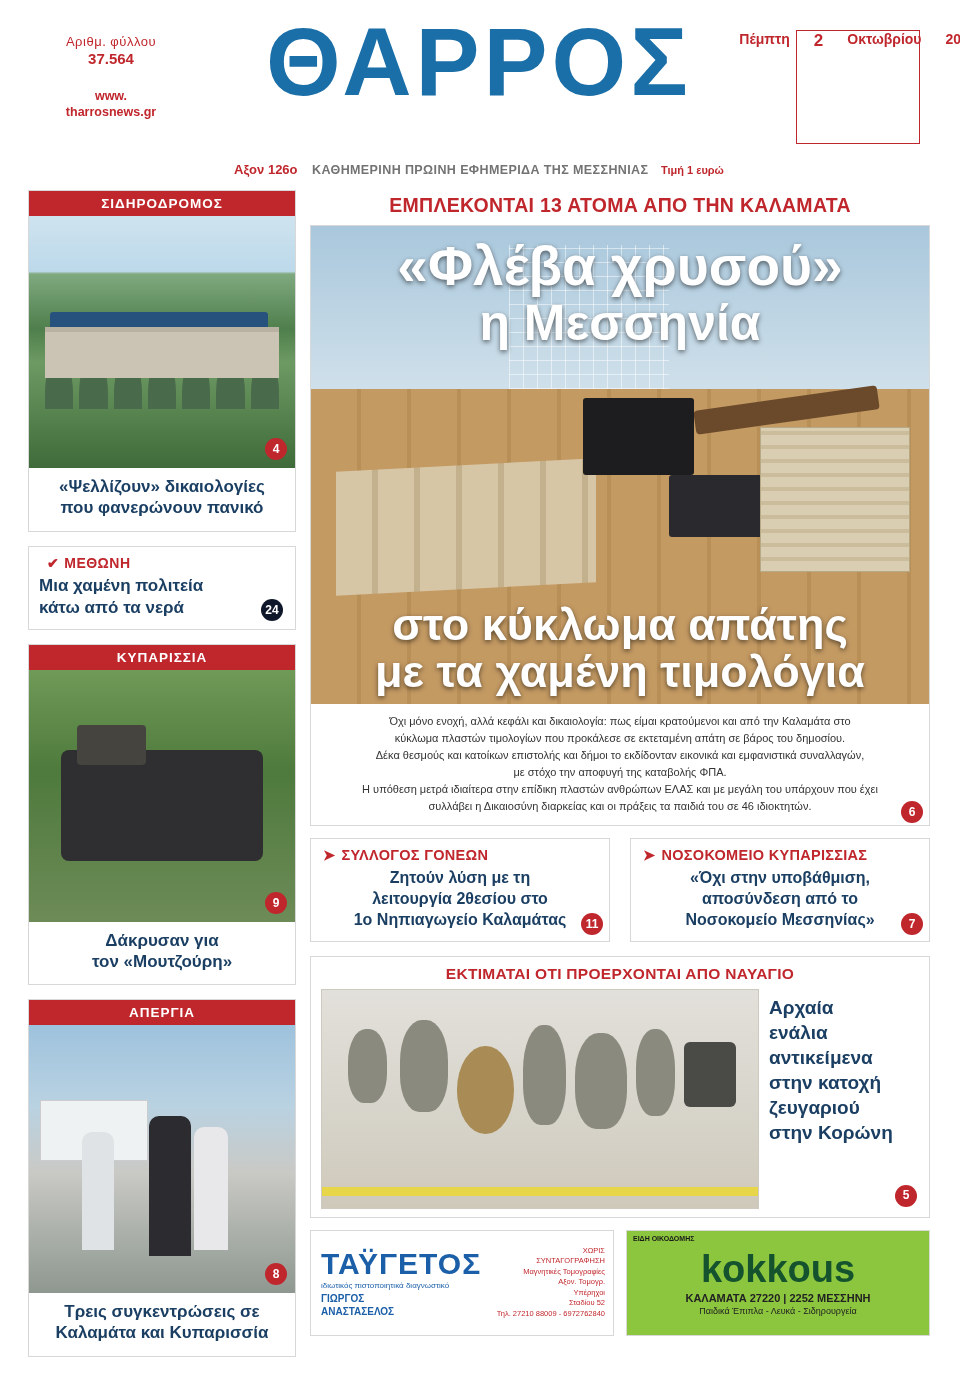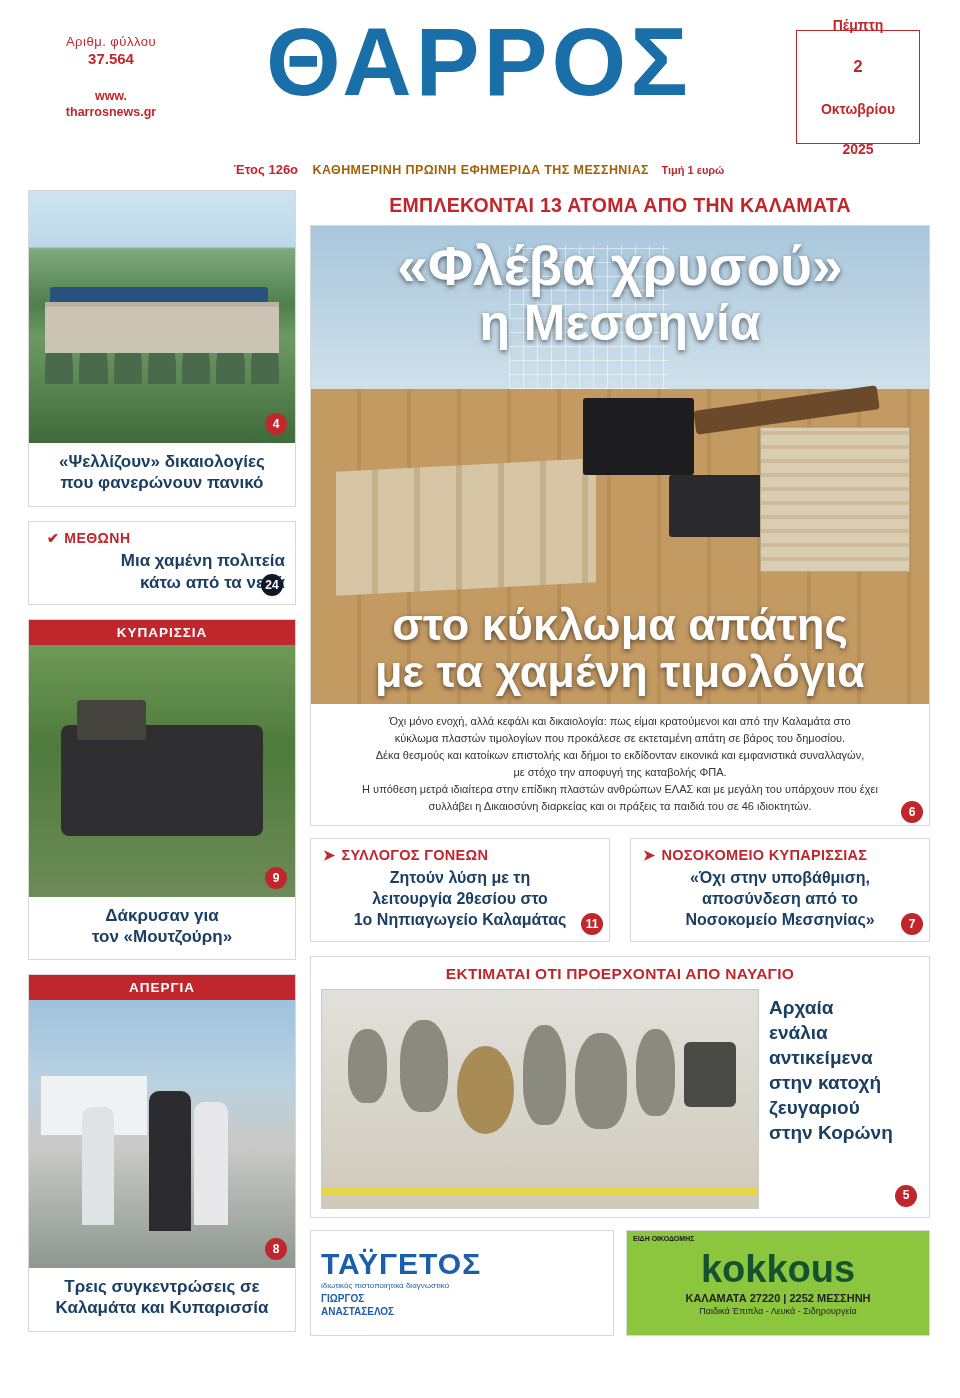--- a/index.html
+++ b/index.html
@@ -23,29 +23,29 @@
   .issue-box .line2{font-size:15px;font-weight:bold;margin-top:1px;}
   .issue-box .web{font-size:12.5px;font-weight:bold;margin-top:22px;line-height:1.25;}
   .logo{
     position:absolute;left:50%;transform:translateX(-50%);top:14px;
     font-size:96px;line-height:1;font-weight:bold;color:#1b6fa8;
     letter-spacing:4px;font-family:"Liberation Sans", sans-serif;
   }
   .date-box{
     position:absolute;right:10px;top:30px;width:122px;height:112px;
     border:1.5px solid #c0272d;color:#c0272d;text-align:center;
-    display:flex;flex-direction:column;justify-content:center;gap:24px;
+    display:flex;justify-content:center;gap:24px;
     font-size:14px;font-weight:bold;line-height:1.15;
   }
   .date-box .d-num{font-size:17px;}
   .subbar{
     position:absolute;left:0;right:0;top:160px;text-align:center;white-space:nowrap;
   }
   .subbar .year{color:#c0272d;font-weight:bold;font-size:13px;}
-  .subbar .tagline{color:#a16207;font-weight:bold;font-size:12.5px;letter-spacing:.4px;margin-left:10px;}
+  .subbar .tagline{color:#737373;font-weight:bold;font-size:12.5px;letter-spacing:.4px;margin-left:10px;}
   .subbar .price{color:#c0272d;font-weight:bold;font-size:11px;margin-left:8px;}
 
   
   .content{display:flex;gap:14px;}
   .col-left{width:268px;flex:0 0 268px;}
   .col-right{flex:1;}
 
   
   .card{border:1px solid #d8d8d8;margin-bottom:14px;background:#fff;}
   .cat-bar{
@@ -55,21 +55,21 @@
   .photo{width:100%;display:block;position:relative;overflow:hidden;}
   .cap{padding:8px 10px 12px;text-align:center;font-size:17px;line-height:1.25;
     color:#1b3f63;font-weight:bold;}
   .pagedot{
     position:absolute;width:22px;height:22px;border-radius:50%;
     background:#c0272d;color:#fff;font-size:12px;font-weight:bold;
     display:flex;align-items:center;justify-content:center;
   }
   .mini{border:1px solid #d8d8d8;margin-bottom:14px;padding:8px 10px 10px;position:relative;}
   .mini .ttl{color:#c0272d;font-weight:bold;font-size:14px;letter-spacing:.5px;margin-bottom:4px;margin-left:8px;}
-  .mini .txt{font-size:17px;line-height:1.3;color:#1b3f63;font-weight:bold;text-align:right;}
+  .mini .txt{font-size:17px;line-height:1.3;color:#1b3f63;font-weight:bold;}
   .check{color:#c0272d;font-weight:bold;margin-right:5px;}
 
   
   .ph-train{height:252px;background:
      linear-gradient(180deg,#cfe3ef 0%,#bcd9ea 22%,#7fa97f 23%,#4f7f4c 45%,#6d9a63 58%,#3f6b3a 100%);
      position:relative;}
   .ph-train:after{content:"";position:absolute;left:6%;right:6%;top:44%;height:46px;
      background:#cbc3b4;border-top:5px solid #b9b1a2;}
   .ph-train .arches{position:absolute;left:6%;right:6%;top:56%;height:52px;display:flex;gap:6px;}
   .ph-train .arches i{flex:1;background:#4a6b4b;border-radius:50% 50% 0 0 / 70% 70% 0 0;}
@@ -174,31 +174,32 @@
     <div class="logo">ΘΑΡΡΟΣ</div>
 
     <div class="date-box">
       <div>Πέμπτη</div>
       <div class="d-num">2</div>
       <div>Οκτωβρίου</div>
       <div>2025</div>
     </div>
 
     <div class="subbar">
-      <span class="year">Έτος 126ο</span>
+      <span class="year">Αξον 126ο</span>
       <span class="tagline">ΚΑΘΗΜΕΡΙΝΗ ΠΡΩΙΝΗ ΕΦΗΜΕΡΙΔΑ ΤΗΣ ΜΕΣΣΗΝΙΑΣ</span>
       <span class="price">Τιμή 1 ευρώ</span>
     </div>
   </div>
 
   <div class="content">
 
     <div class="col-left">
 
       <div class="card">
+        <div class="cat-bar">ΣΙΔΗΡΟΔΡΟΜΟΣ</div>
         <div class="photo ph-train">
           <div class="tr"></div>
           <div class="arches">
               <i></i>
               <i></i>
               <i></i>
               <i></i>
               <i></i>
               <i></i>
               <i></i>
@@ -327,20 +328,29 @@
       </div>
 
       <div class="ads">
         <div class="ad ad1">
           <div style="flex:1;">
             <div class="brand">ΤΑΫΓΕΤΟΣ</div>
             <div class="sm">ιδιωτικός πιστοποιητικά διαγνωστικό</div>
             <div class="sm" style="color:#1b5fa8;font-weight:bold;font-size:10px;">ΓΙΩΡΓΟΣ</div>
             <div class="sm" style="color:#1b5fa8;font-weight:bold;font-size:10px;">ΑΝΑΣΤΑΣΕΛΟΣ</div>
           </div>
+          <div class="right">
+            <div>ΧΩΡΙΣ</div>
+            <div>ΣΥΝΤΑΓΟΓΡΑΦΗΣΗ</div>
+            <div>Μαγνητικές Τομογραφίες</div>
+            <div>Αξον. Τομογρ.</div>
+            <div>Υπέρηχοι</div>
+            <div>Σταδίου 52</div>
+            <div>Τηλ. 27210 88009 - 6972762840</div>
+          </div>
         </div>
         <div class="ad ad2">
           <div class="tl">ΕΙΔΗ ΟΙΚΟΔΟΜΗΣ</div>
           <div class="k">kokkous</div>
           <div class="sub">ΚΑΛΑΜΑΤΑ 27220 | 2252 ΜΕΣΣΗΝΗ</div>
           <div class="sub2">Παιδικά Έπιπλα - Λευκά - Σιδηρουργεία</div>
         </div>
       </div>
 
     </div>

